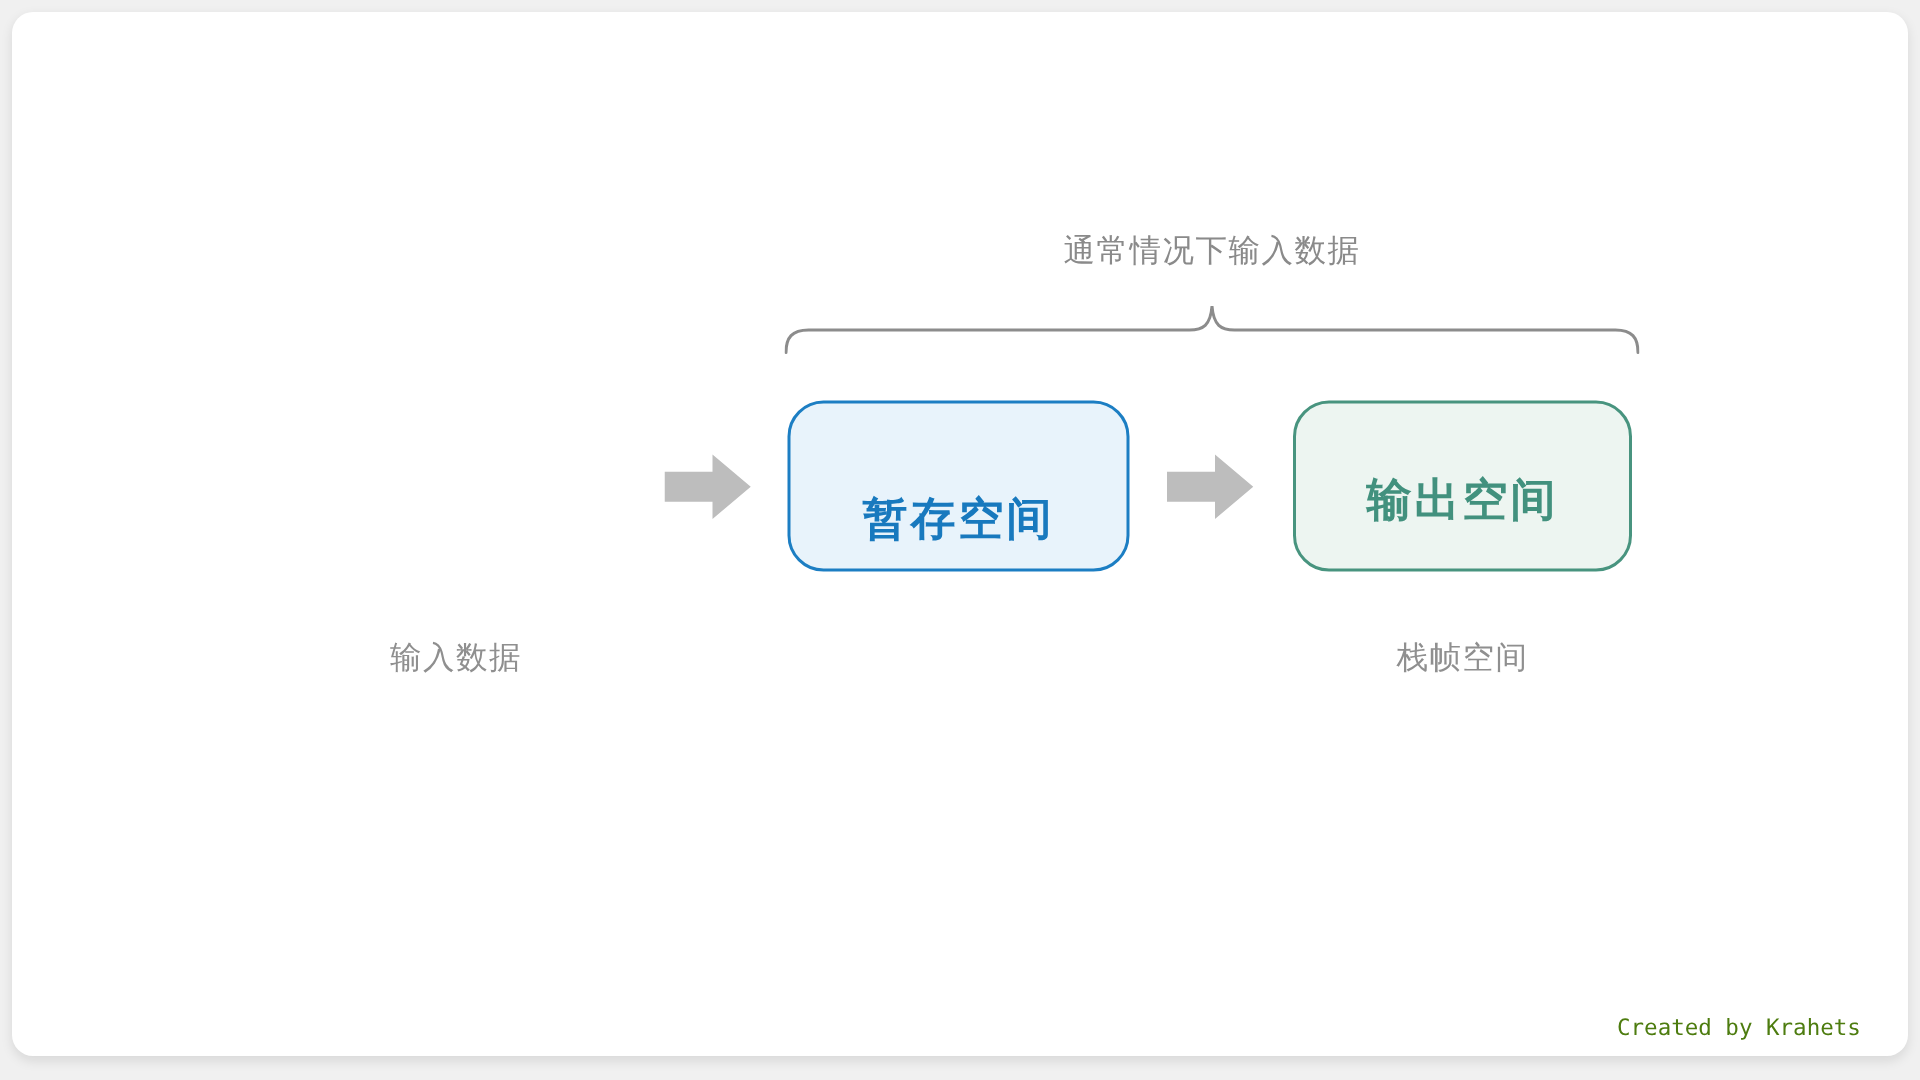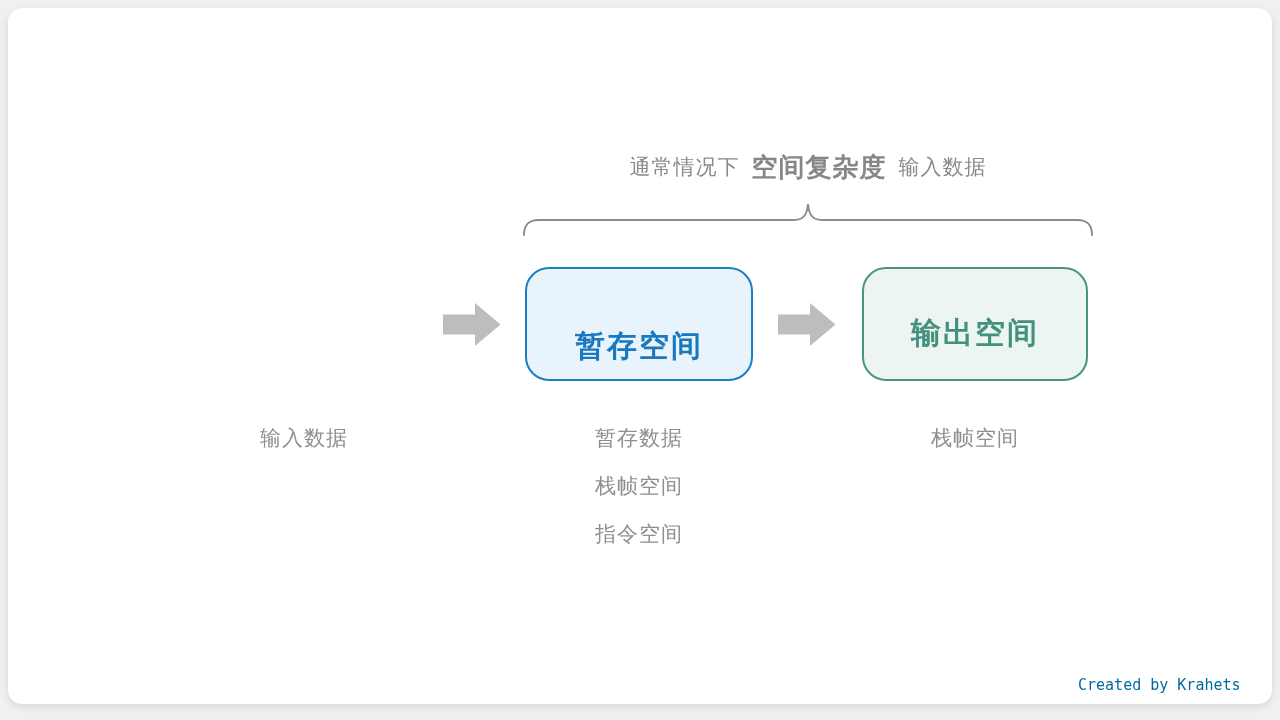--- a/index.html
+++ b/index.html
@@ -99,33 +99,32 @@
   .ann-1 { left: 190px; text-align: center; }
   .ann-2 { left: 525px; }
   .ann-3 { left: 862px; width: 226px; }
 
   .watermark {
     position: absolute;
     left: 1078px; top: 676px;
     width: 170px;
     font-family: "DejaVu Sans Mono", "Liberation Mono", monospace;
     font-size: 15px;
-    color: #0369a1;
+    color: #4d7c0f;
     white-space: nowrap;
   }
 </style>
 </head>
 <body>
 
 <div class="page">
   <div class="card"></div>
 
   <div class="title">
     <span class="t-reg">通常情况下</span>
-    <span class="t-bold">空间复杂度</span>
     <span class="t-reg">输入数据</span>
   </div>
 
   <svg class="brace" viewBox="0 0 570 36" xmlns="http://www.w3.org/2000/svg">
     <path d="M 1 34 C 1 24, 5 19, 16 19 L 270 19 C 279 19, 284 16, 285 3 C 286 16, 291 19, 300 19 L 554 19 C 565 19, 569 24, 569 34" style="stroke: rgb(140, 140, 140);"></path>
   </svg>
 
 
   <svg class="arrow arrow-1" viewBox="0 0 58 45" xmlns="http://www.w3.org/2000/svg">
     <polygon points="0,12.5 32,12.5 32,1 57.5,22.5 32,44 32,32.5 0,32.5" style="fill: rgb(189, 189, 189);"></polygon>
@@ -140,24 +139,19 @@
   </svg>
 
   <div class="flow-box box-output" style="background-color: rgb(237, 245, 241); border-color: rgb(72, 148, 127);">
     <span class="box-label" style="color: rgb(66, 145, 126);">输出空间</span>
   </div>
 
   <div class="annotation ann-1">
     <div>输入数据</div>
   </div>
 
-  <div class="annotation ann-2">
-    <div>暂存数据</div>
-    <div>栈帧空间</div>
-    <div>指令空间</div>
-  </div>
 
   <div class="annotation ann-3">
     <div>栈帧空间</div>
   </div>
 
   <div class="watermark">Created by Krahets</div>
 </div>
 
 </body></html>

